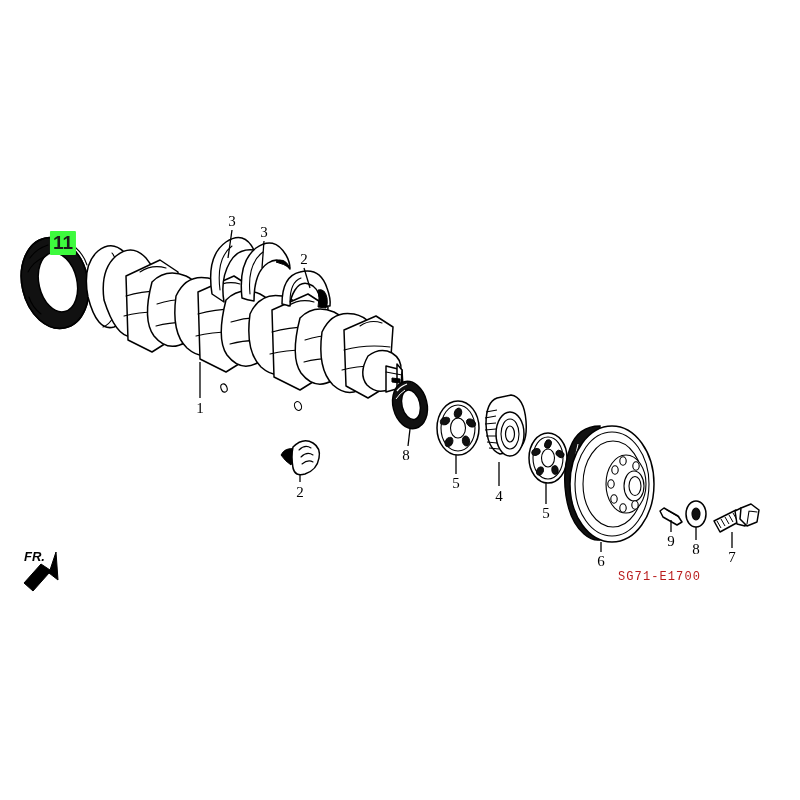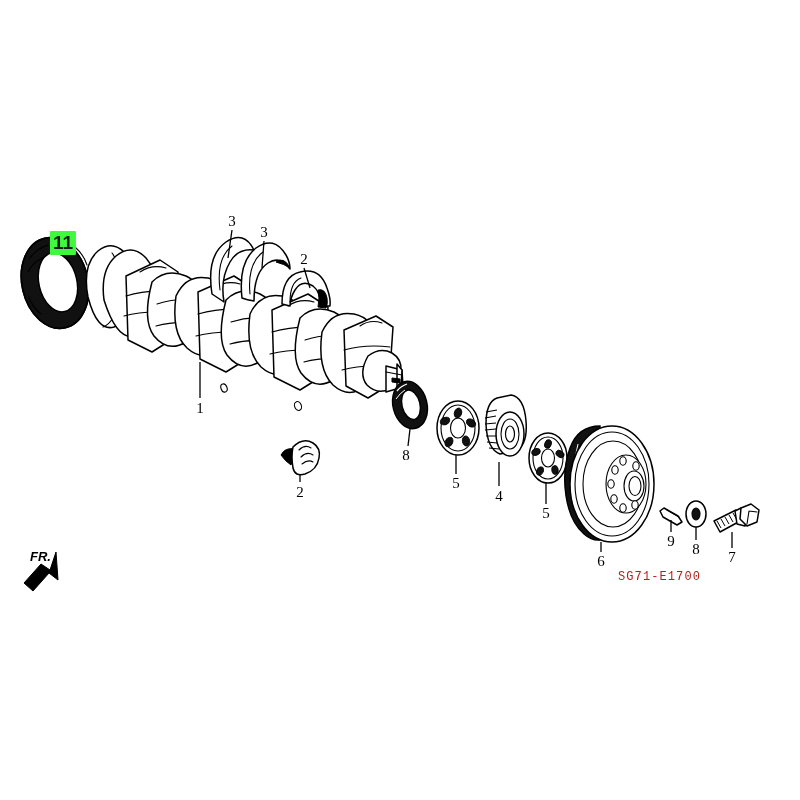--- a/index.html
+++ b/index.html
@@ -53,21 +53,21 @@
     top: 570px;
     font-family: "Liberation Mono", monospace;
     font-size: 12px;
     letter-spacing: 1.1px;
     color: #b91c1c;
     white-space: nowrap;
     user-select: none;
   }
   #fr-label {
     position: absolute;
-    left: 30px;
+    left: 24px;
     top: 549px;
     font-family: "Liberation Sans", sans-serif;
     font-size: 13px;
     font-weight: 700;
     font-style: italic;
     color: #000000;
     user-select: none;
   }
 </style>
 </head>

